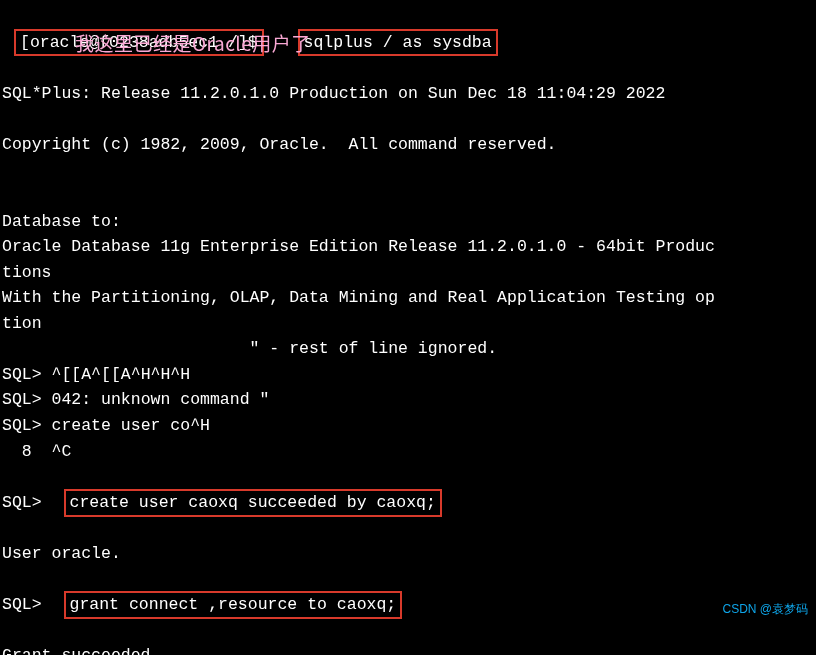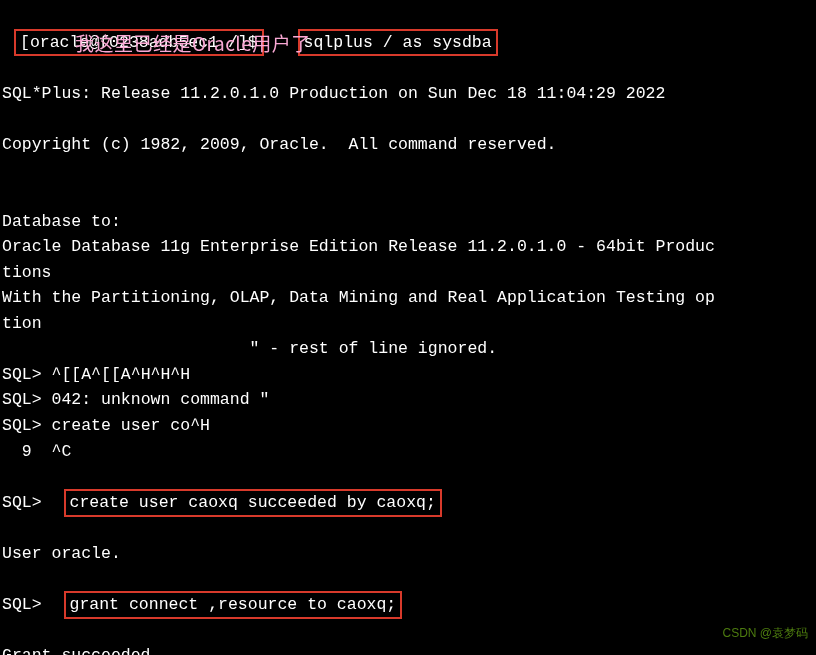--- a/index.html
+++ b/index.html
@@ -31,22 +31,22 @@
     font-size:19px;
     font-weight:400;
     position:absolute;
     left:75px;
     top:28px;
     letter-spacing:0.5px;
   }
   .watermark {
     position:absolute;
     right:8px;
-    bottom:12px;
-    color:#4d7c0f;
+    bottom:36px;
+    color:#0ea5e9;
     font-family:"Microsoft YaHei","PingFang SC",sans-serif;
     font-size:12px;
   }
 </style>
 </head>
 <body>
 
 <div class="term">
 <span class="hl">[oracle@f0238adb5ec1 /]$</span> <span class="hl">sqlplus / as sysdba</span>
 
@@ -57,21 +57,21 @@
 
 <span>Database to:</span>
 <span>Oracle Database 11g Enterprise Edition Release 11.2.0.1.0 - 64bit Produc</span>
 <span>tions</span>
 <span>With the Partitioning, OLAP, Data Mining and Real Application Testing op</span>
 <span>tion</span>
 <span>                         " - rest of line ignored.</span>
 <span>SQL&gt;</span> <span>^[[A^[[A^H^H^H</span>
 <span>SQL&gt;</span> <span>042: unknown command "</span>
 <span>SQL&gt;</span> <span>create user co^H</span>
-<span>  9  ^C</span>
+<span>  8  ^C</span>
 
 <span>SQL&gt;</span> <span class="hl">create user caoxq succeeded by caoxq;</span>
 
 <span>User oracle.</span>
 
 <span>SQL&gt;</span> <span class="hl">grant connect ,resource to caoxq;</span>
 
 <span>Grant succeeded.</span>
 
  

